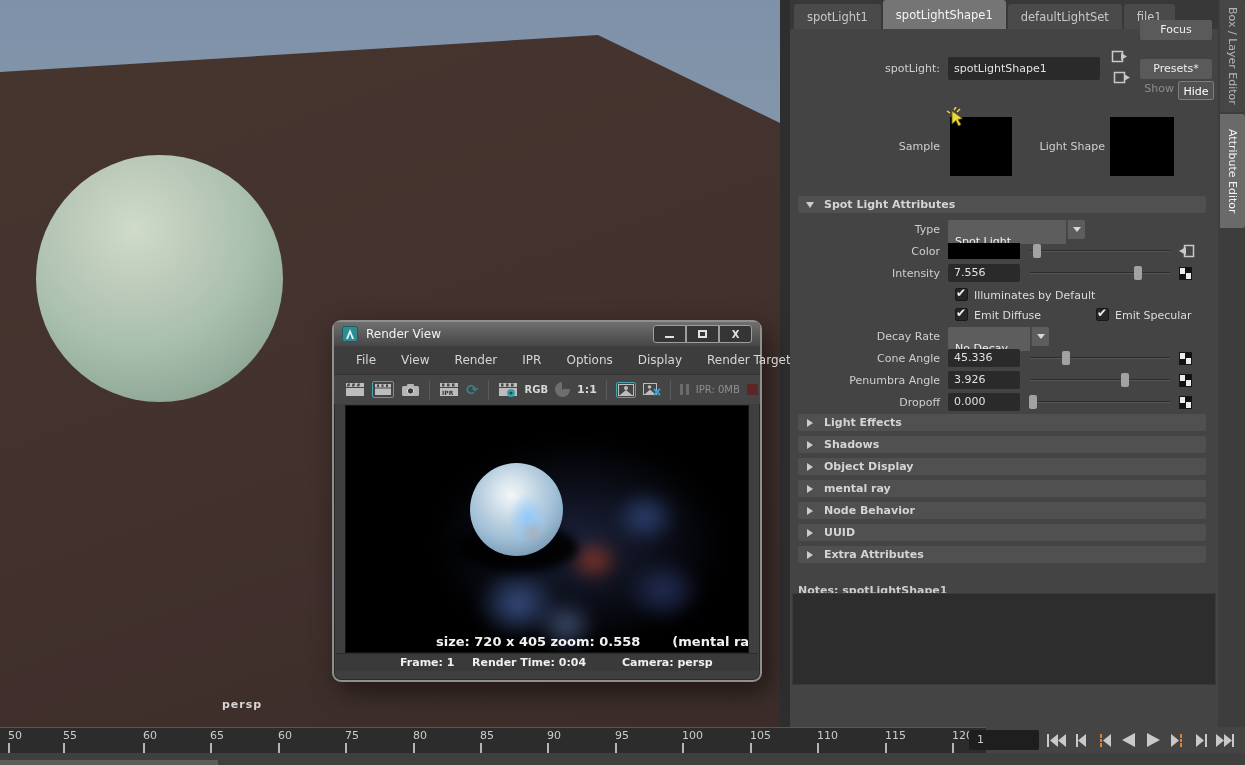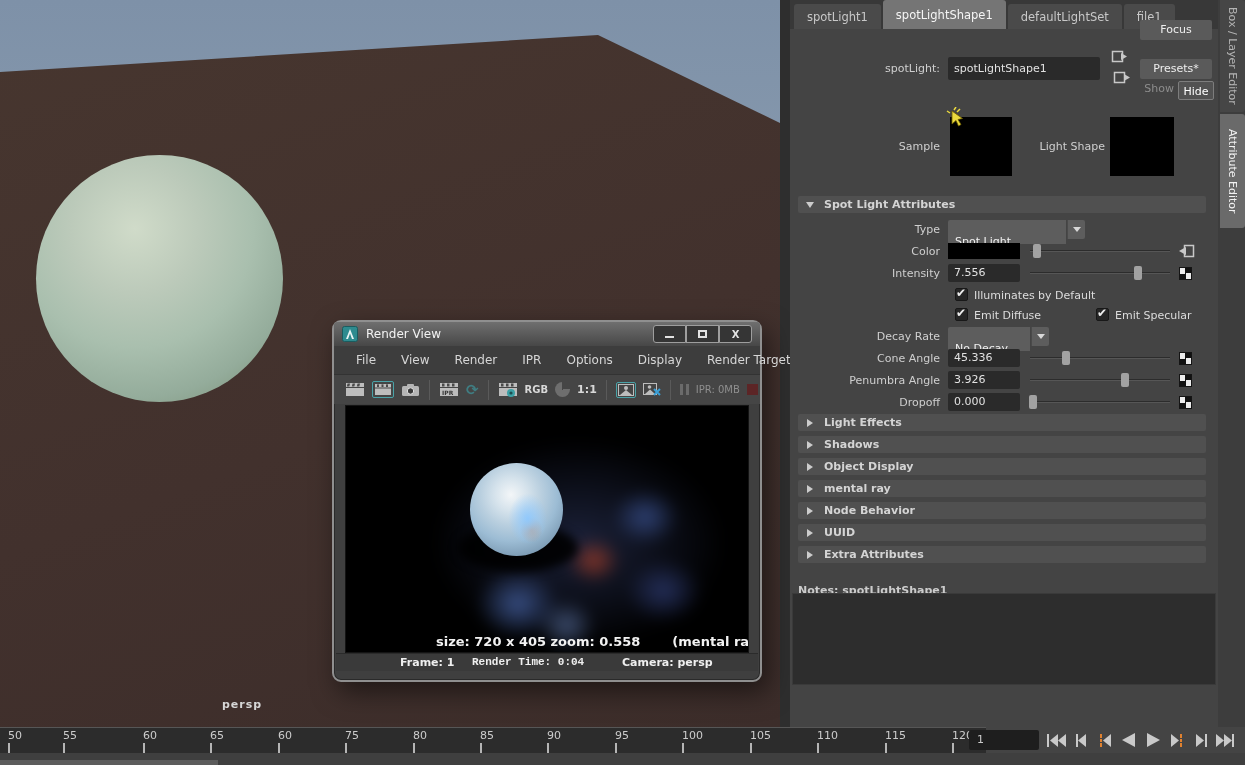--- a/index.html
+++ b/index.html
@@ -69,21 +69,21 @@
              radial-gradient(26px 34px at 62% 60%, rgba(140,200,255,.9), rgba(140,200,255,0) 75%),
              radial-gradient(14px 16px at 66% 72%, rgba(215,130,70,.5), rgba(215,130,70,0) 80%),
              radial-gradient(circle at 44% 34%, #f3f6f8 0%, #d6e3ec 20%, #b9cfdf 38%, #9cbcd4 58%, #7d9cb5 78%, #54718a 93%, #3a5268 100%);}
   .rv-overlay-text{position:absolute;bottom:3px;left:0;width:100%;display:flex;}
   .rv-overlay-text span{color:#f2f2f2;font-size:13px;font-weight:bold;white-space:nowrap;}
   .ov-size{margin-left:90px;}
   .ov-renderer{margin-left:32px;}
   .rv-status{position:absolute;left:2px;top:331px;width:422px;height:18px;background:#3a3a3a;
              border-top:1px solid #2b2b2b;}
   .rv-status span{position:absolute;top:2px;color:#efefef;font-size:11px;font-weight:bold;white-space:nowrap;}
-  .st-frame{left:64px;} .st-time{left:136px;font-family:Liberation Mono, monospace;} .st-cam{left:286px;}
+  .st-frame{left:64px;} .st-time{left:136px;} .st-cam{left:286px;}
 
   
   .attr-panel{position:absolute;left:790px;top:0;width:428px;height:727px;background:#444444;}
   .ae-tabbar{position:absolute;left:0;top:0;width:428px;height:29px;background:#383838;
              display:flex;align-items:flex-end;gap:2px;padding-left:4px;}
   .ae-tab{height:25px;margin-bottom:0;padding:0 13px;background:#4a4a4a;color:#c8c8c8;
           font-size:11.5px;display:flex;align-items:center;border-radius:3px 3px 0 0;white-space:nowrap;}
   .ae-tab.active{height:29px;background:#757575;color:#f5f5f5;}
   .ae-label{position:absolute;left:0;width:150px;text-align:right;color:#cfcfcf;font-size:11px;white-space:nowrap;}
   .ae-field{position:absolute;background:#2a2a2a;color:#e2e2e2;font-size:11px;line-height:18px;

